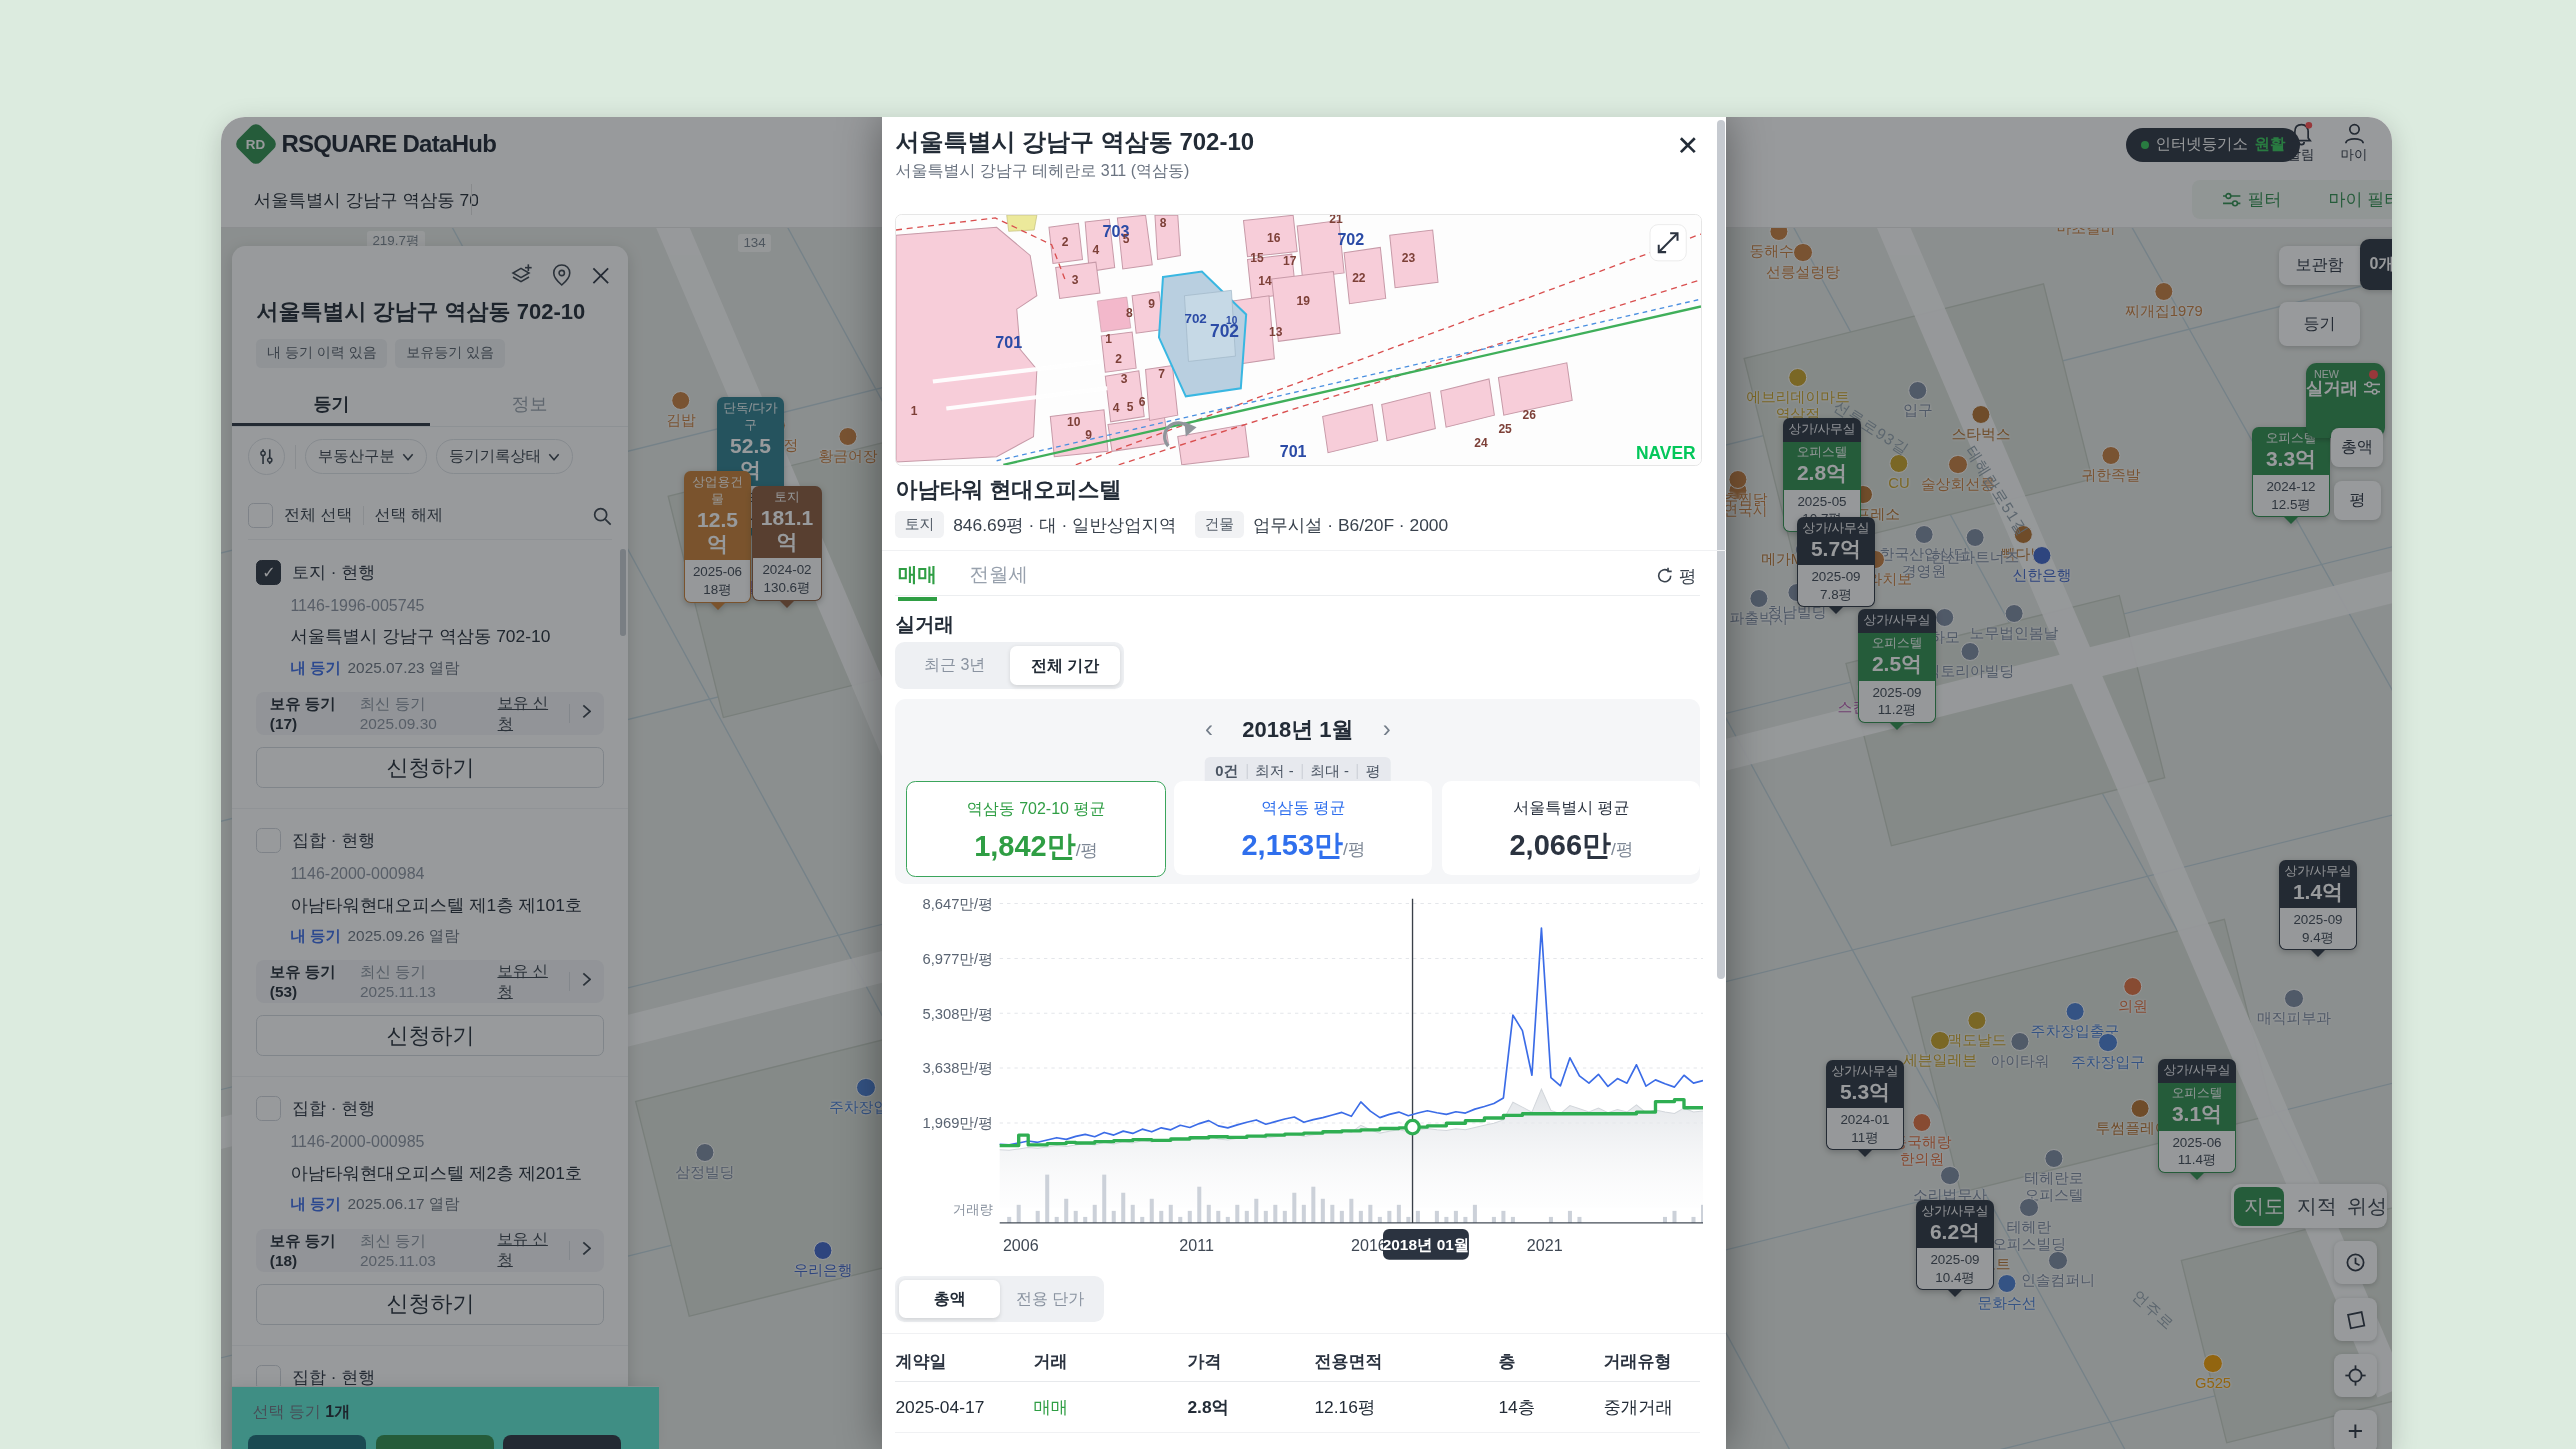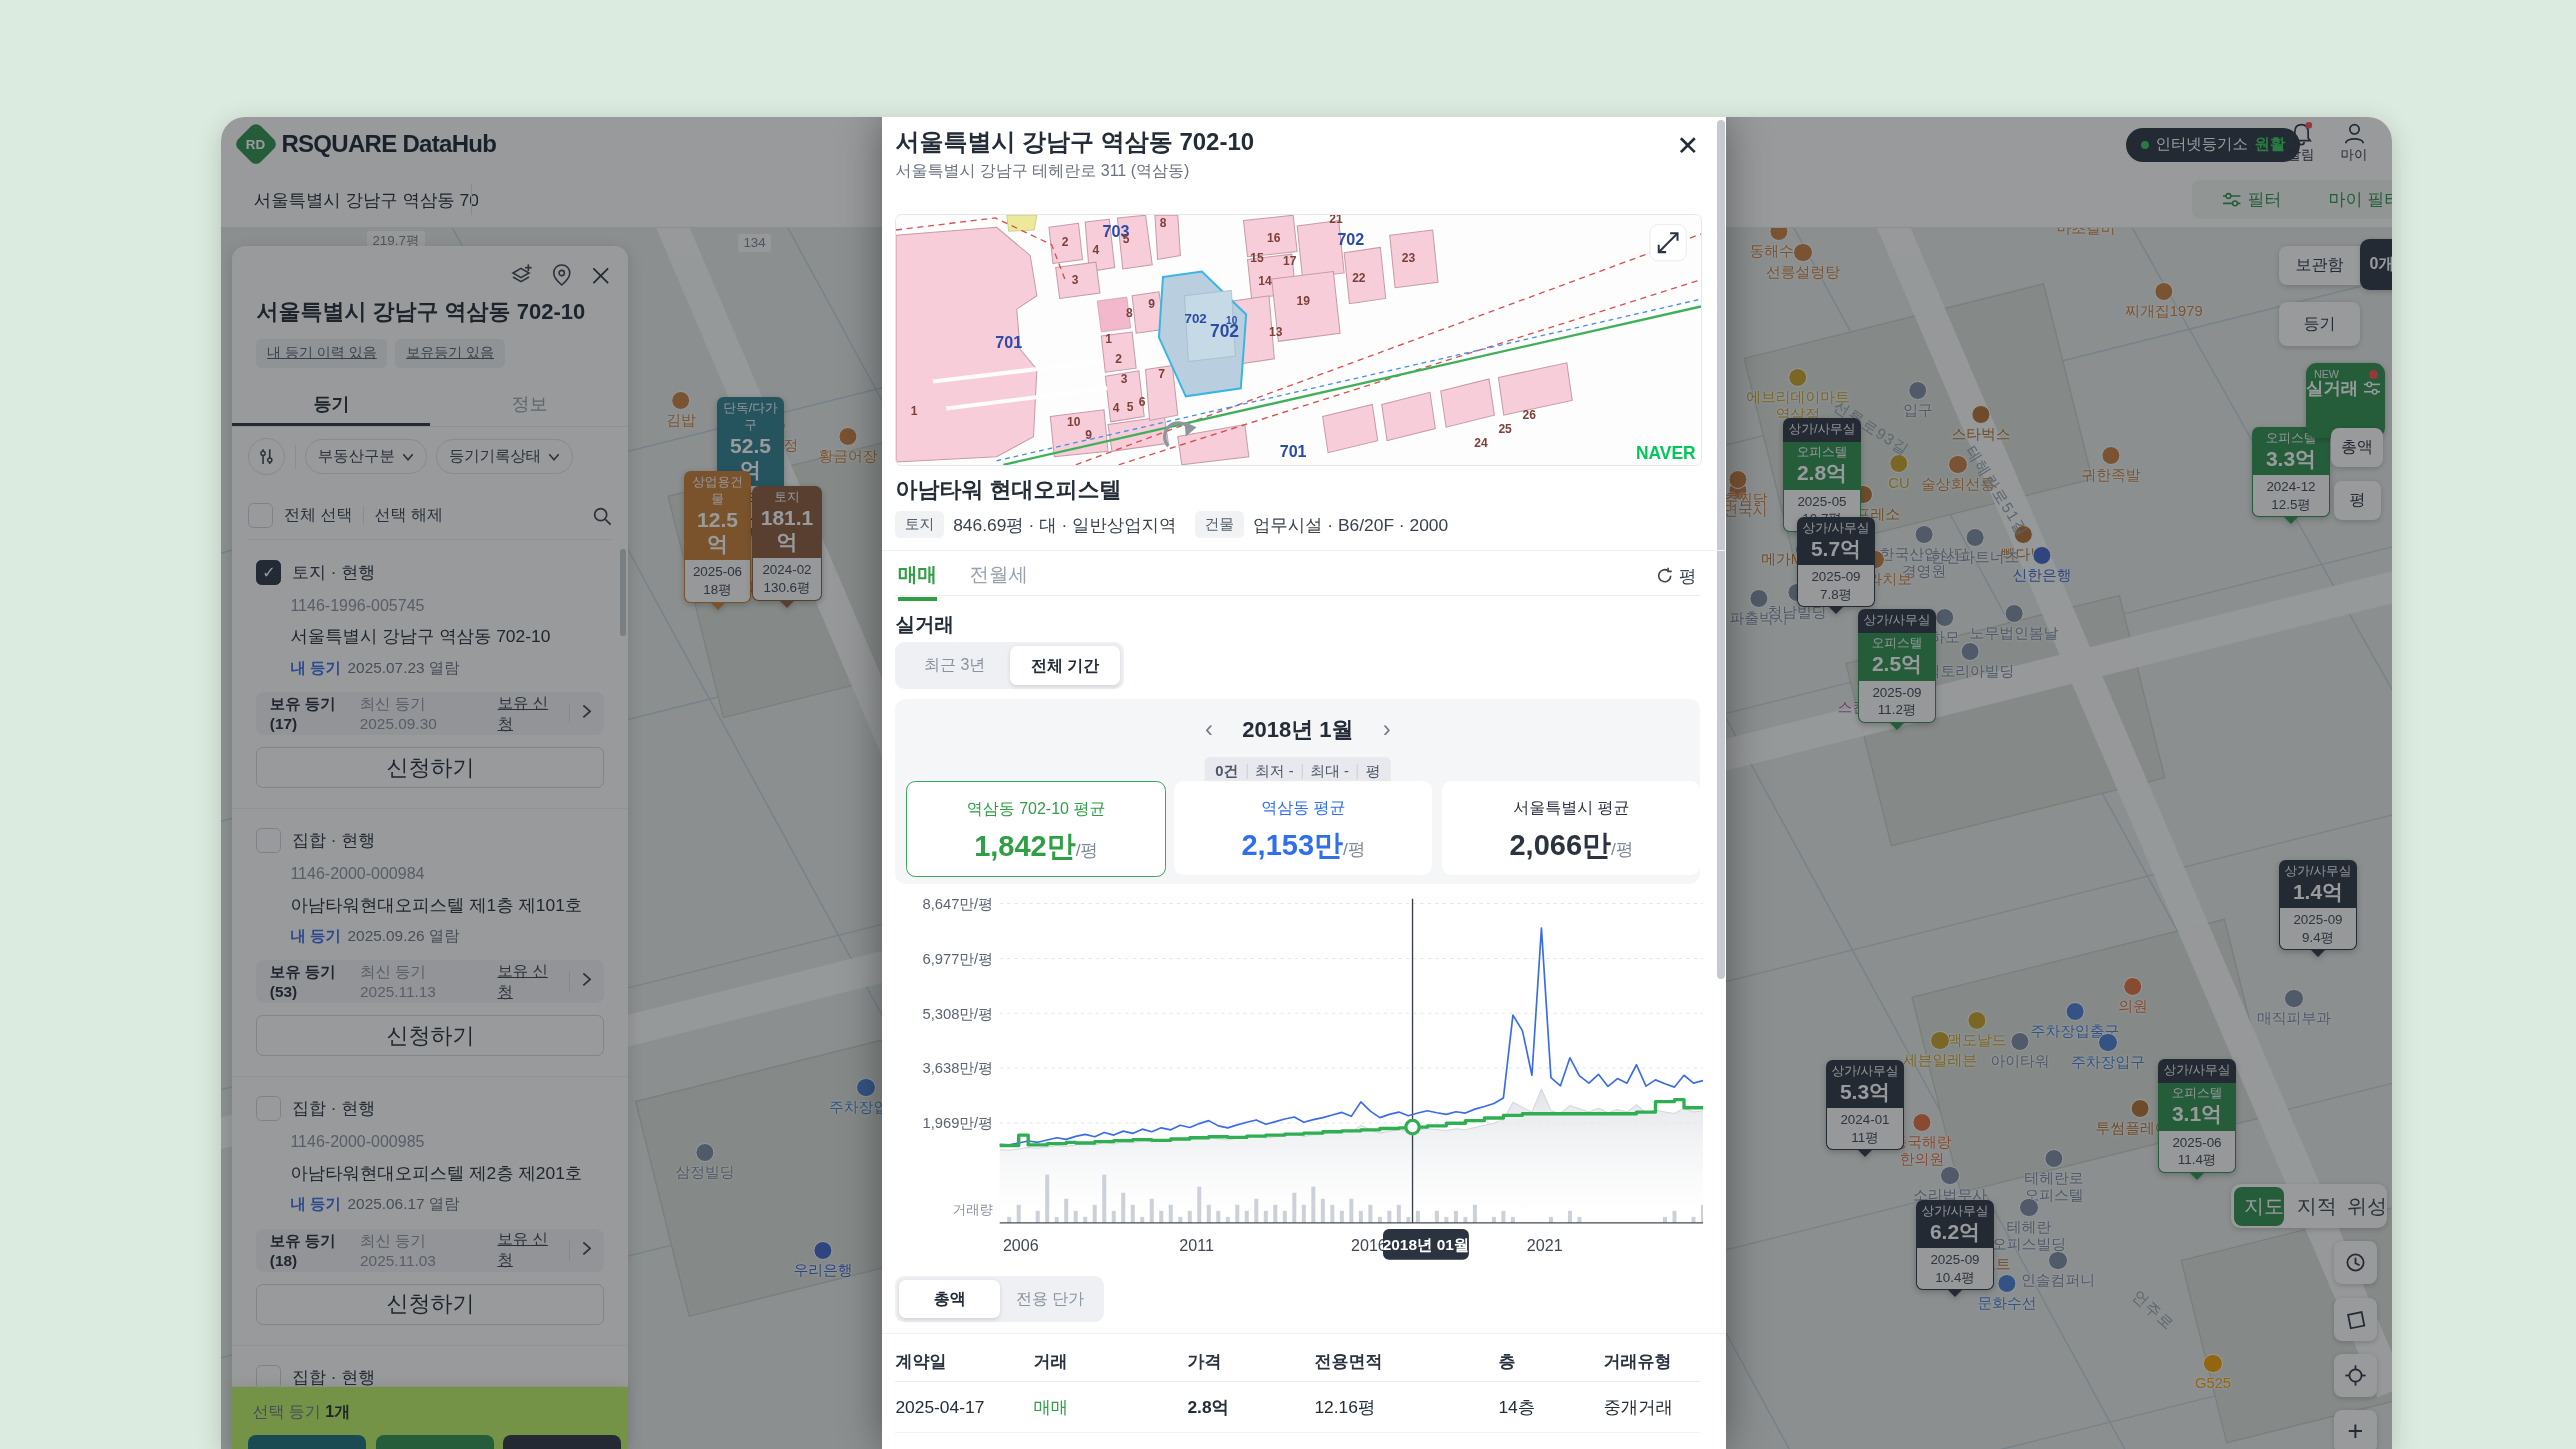--- a/index.html
+++ b/index.html
@@ -46,21 +46,21 @@
     font-family:inherit;}
   #search-divider{position:absolute;left:250px;top:12px;width:0.7px;height:31px;background:#e2e2e2;}
   .greenbtn{position:absolute;top:8px;height:39px;border-radius:8px;background:#f3f7f3;color:#2f8f4e;
     font-size:17px;display:flex;align-items:center;gap:6.7px;justify-content:center;padding:0 13.4px;}
   
   #sidebar{position:absolute;left:11.4px;top:129px;width:396px;height:1203px;background:#fff;border-radius:13.4px 13.4px 0 0;
     box-shadow:0 4px 16px rgba(0,0,0,.16);}
   #sb-icons{position:absolute;right:17.4px;top:17.4px;display:flex;gap:17.4px;align-items:center;}
   #sb-title{position:absolute;left:24px;top:51px;font-size:22px;font-weight:bold;color:#1f2833;white-space:nowrap;}
   #sb-badges{position:absolute;left:24px;top:93px;display:flex;gap:8px;}
-  #sb-badges span{background:#f1f3f5;color:#555e69;font-size:14px;padding:5.4px 10.7px;border-radius:5.4px;text-decoration:underline;}
+  #sb-badges span{background:#f1f3f5;color:#555e69;font-size:14px;padding:5.4px 10.7px;border-radius:5.4px;}
   #sb-tabs{position:absolute;left:0;top:138px;width:100%;height:42px;border-bottom:1.3px solid #eceef0;display:flex;}
   #sb-tabs .tab{flex:1;text-align:center;font-size:18px;padding-top:8px;color:#9aa3ad;}
   #sb-tabs .tab.on{color:#1f2833;font-weight:bold;border-bottom:3.4px solid #2b3340;}
   #sb-filters{position:absolute;left:16px;top:192px;display:flex;align-items:center;gap:9.4px;}
   .chip{border:1.3px solid #dfe3e7;border-radius:17.4px;font-size:15.4px;color:#39424d;padding:6px 12px;display:flex;gap:6.7px;align-items:center;background:#fff;}
   .iconbtn{width:35px;height:35px;border:1.3px solid #dfe3e7;border-radius:50%;display:flex;align-items:center;justify-content:center;background:#fff;}
   #sb-selectrow{position:absolute;left:16px;top:250px;width:364px;height:39px;display:flex;align-items:center;gap:10.7px;
     font-size:16px;color:#39424d;border-bottom:1.3px solid #eef0f2;padding-bottom:4px;}
   .cb{width:23px;height:23px;border:1.3px solid #cfd4da;border-radius:5.4px;background:#fff;}
   .cb.on{background:#2b3340;border-color:#2b3340;color:#fff;text-align:center;font-size:16px;line-height:23px;}
@@ -72,22 +72,22 @@
   .sb-my{margin:9.4px 0 0 34px;font-size:15.4px;color:#6c7682;}
   .sb-my b{color:#3b6ce7;font-weight:bold;margin-right:6.7px;}
   .sb-hold{margin:13.4px 0 0 0;background:#f4f5f7;border-radius:8px;height:43px;display:flex;align-items:center;
     padding:0 13.4px;font-size:15.4px;color:#8a93a0;gap:7px;}
   .sb-hold b{color:#232c37;font-weight:bold;}
   .sb-hold .lnk{margin-left:auto;color:#39424d;text-decoration:underline;}
   .sb-hold .vd{width:0.7px;height:19px;background:#d9dde2;margin:0 5.4px;}
   .sb-apply{margin-top:12px;border:1.3px solid #d4d9de;border-radius:6.7px;height:39px;display:flex;align-items:center;
     justify-content:center;font-size:22px;color:#232c37;background:#fff;}
   #sb-scroll{position:absolute;right:2.7px;top:303px;width:5.4px;height:87px;background:#c7ccd2;border-radius:2.7px;}
-  #sb-footer{position:absolute;left:0;top:1140px;width:100%;height:62px;background:#bef264;border-top:1.3px solid #ececec;
-    box-shadow:0 -4px 10.7px rgba(0,0,0,.06);}
+  #sb-footer{position:absolute;left:0;top:1140px;width:100%;height:62px;background:#5eead4;border-top:1.3px solid #ececec;
+    box-shadow:0 -4px 10.7px rgba(0,0,0,.06);padding-left:31px;}
   #sb-footer .sel{position:absolute;left:20px;top:14.8px;font-size:16px;color:#6c7682;}
   #sb-footer .sel b{color:#1f2833;}
   #sb-footer .btns{position:absolute;left:16px;top:48px;display:flex;gap:9.4px;}
   #sb-footer .btns div{width:118px;height:40px;border-radius:8px;}
   
   .rc{position:absolute;background:#fff;border-radius:8px;display:flex;align-items:center;justify-content:center;
     color:#2b3340;font-size:16px;box-shadow:0 1.3px 5.4px rgba(0,0,0,.18);}
   #rc-bokwan{left:2058px;top:129px;width:81px;height:39px;border-radius:8px 0 0 8px;}
   #rc-count{left:2139px;top:122px;width:44px;height:51px;background:#2b3340;color:#fff;font-weight:bold;border-radius:9.4px;}
   #rc-deunggi{left:2058px;top:185px;width:81px;height:44px;}

